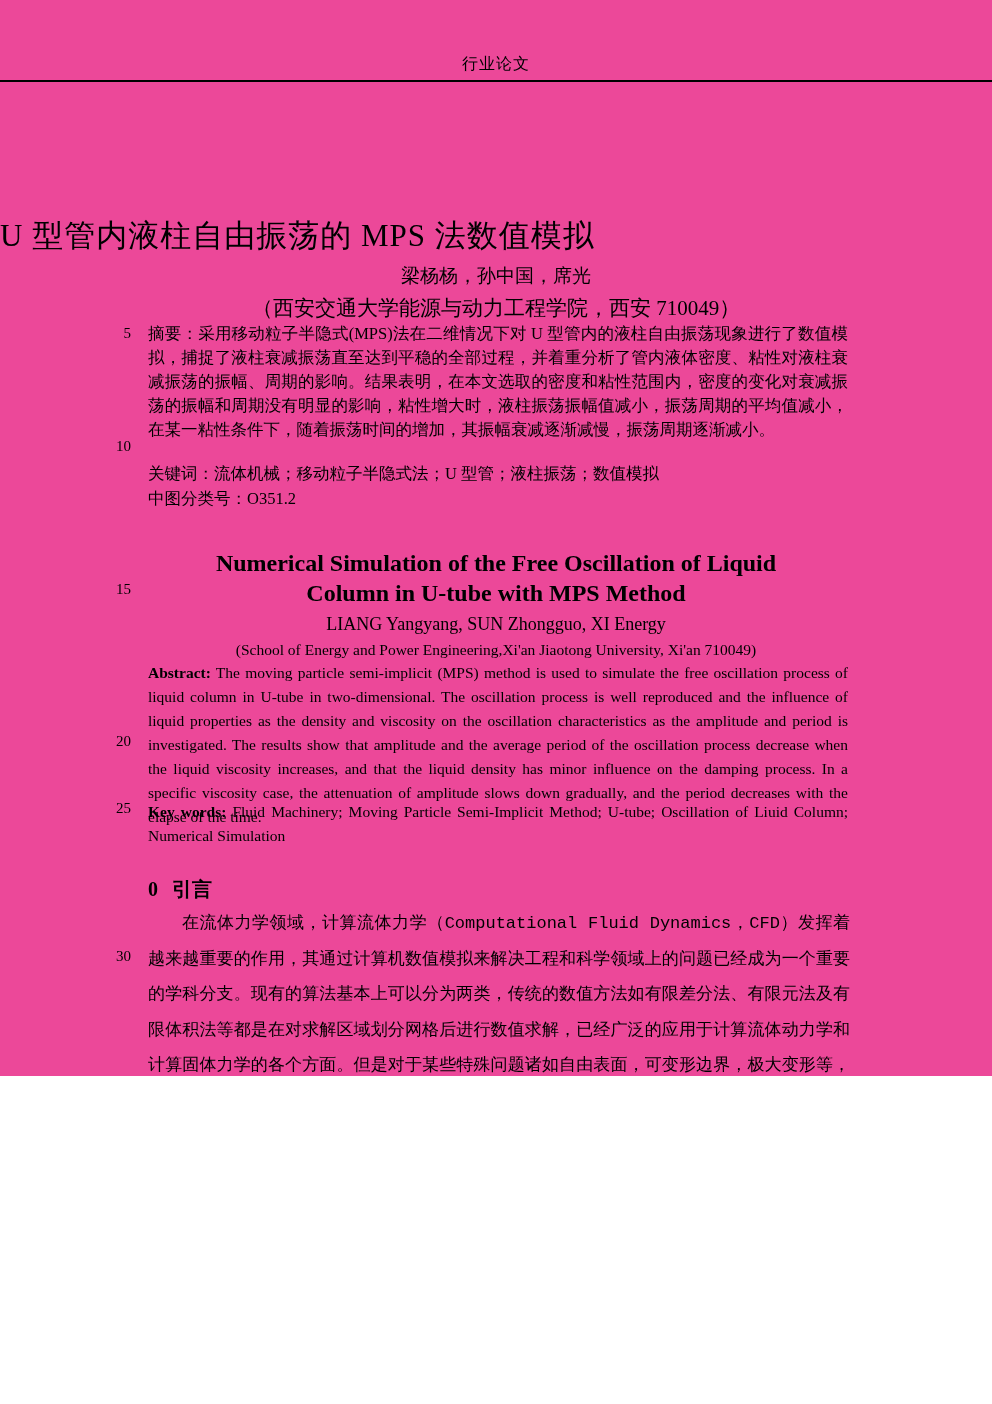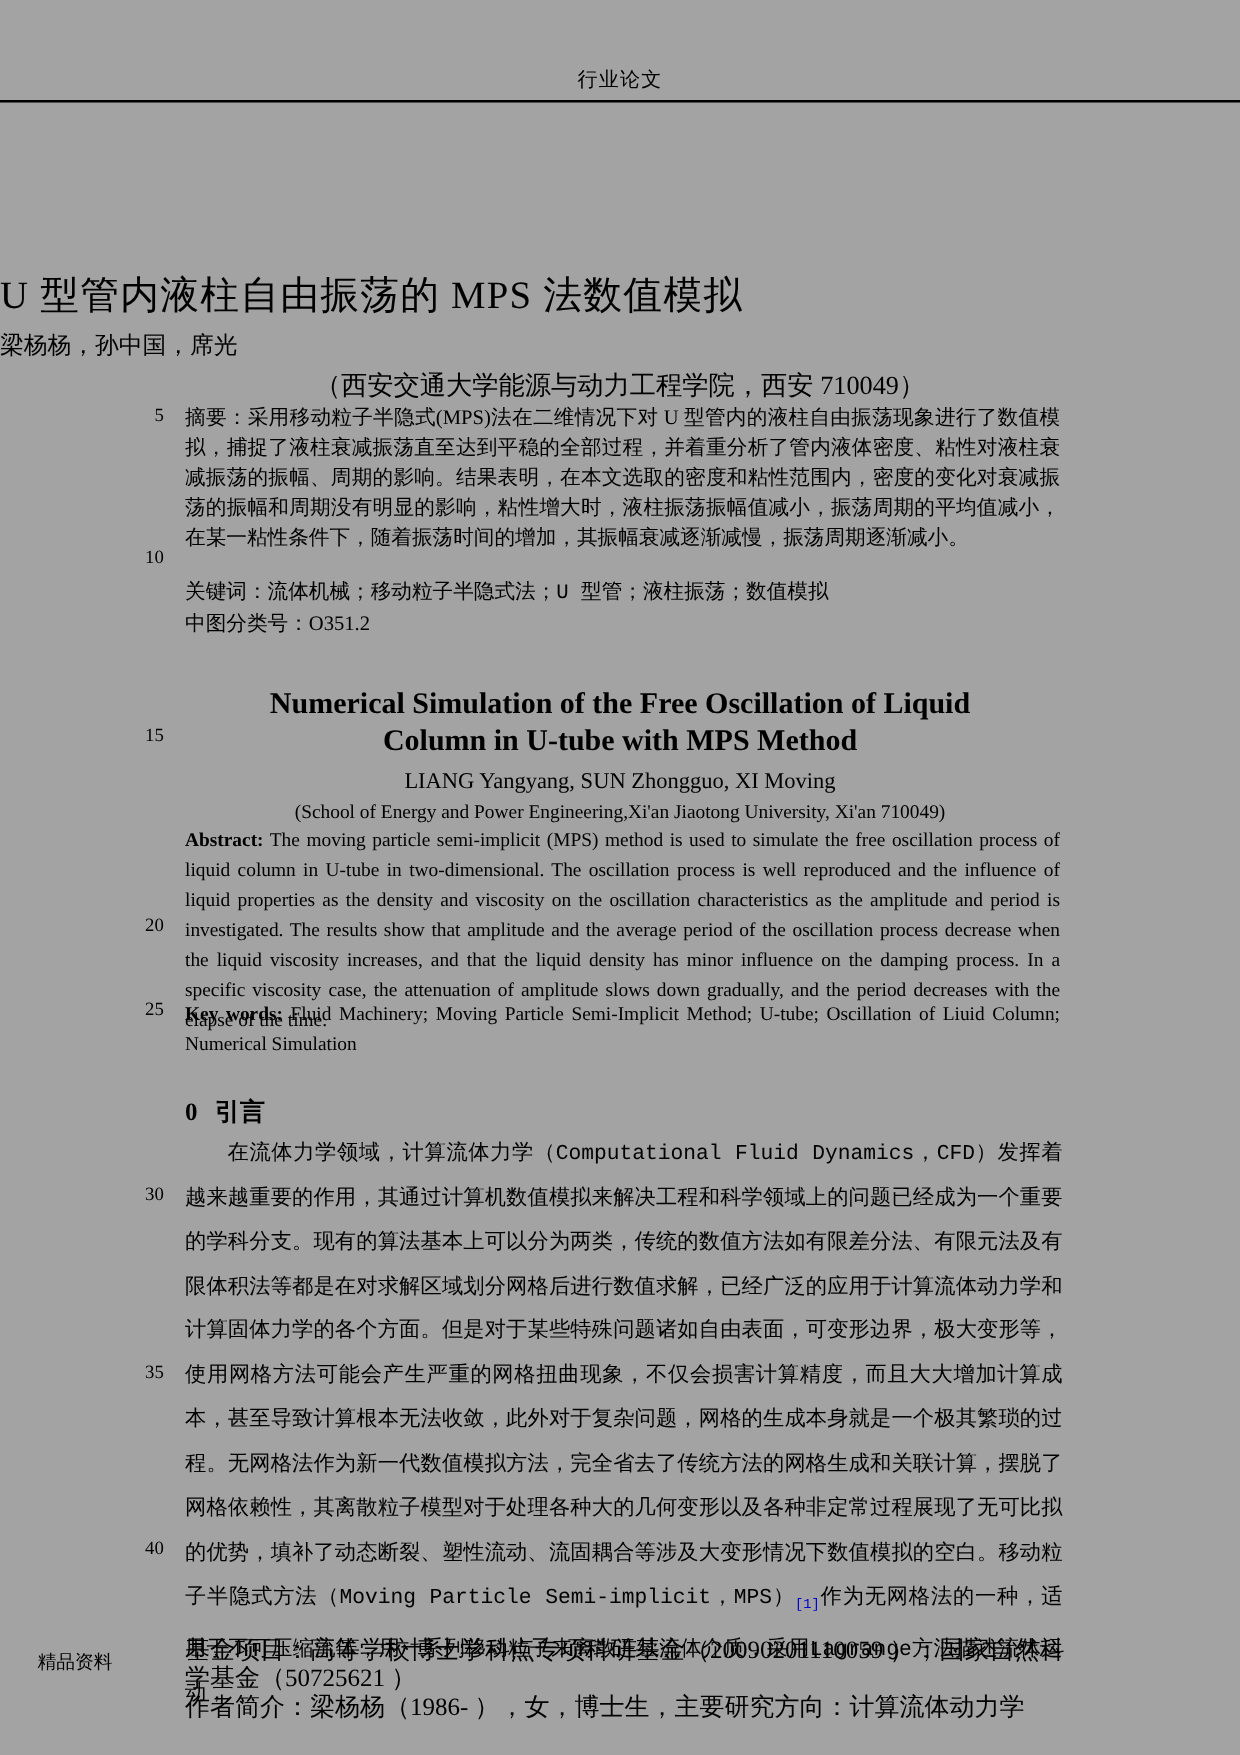--- a/index.html
+++ b/index.html
@@ -1,20 +1,20 @@
 <!DOCTYPE html>
 <html><head>
 <meta charset="utf-8">
 <style>
   * { margin:0; padding:0; box-sizing:border-box; }
   html,body { background:#ffffff; }
   .page {
     position:relative;
-    width:992px; height:1404px;
-    background:#a3a3a3;
+    width:992px; height:1076px;
+    background:#ec4899;
     color:#000000;
     font-family:"Liberation Serif","DejaVu Serif",serif;
     overflow:hidden;
   }
   .header-text {
     position:absolute; top:54px; left:0; width:100%;
     text-align:center; font-size:16px; letter-spacing:1px;
   }
   .header-rule {
     position:absolute; top:80px; left:0; width:100%;
@@ -24,33 +24,33 @@
     position:absolute; left:95px; width:36px;
     text-align:right; font-size:15px;
   }
   .cn-title {
     position:absolute; top:215px; left:0; width:100%;
     font-size:31px; font-weight:normal;
     letter-spacing:1px; white-space:nowrap;
   }
   .cn-authors {
     position:absolute; top:263px; left:0; width:100%;
-    text-align:left; font-size:19px;
+    text-align:center; font-size:19px;
   }
   .cn-affil {
     position:absolute; top:294px; left:0; width:100%;
     text-align:center; font-size:21px;
   }
   .cn-abstract {
     position:absolute; top:322px; left:148px; width:700px;
     font-size:16.5px; line-height:24px; text-align:justify;
   }
   .cn-keywords {
     position:absolute; top:462px; left:148px; width:700px;
-    font-size:16.5px; line-height:24px;font-family:Liberation Mono, monospace;
+    font-size:16.5px; line-height:24px;
   }
   .cn-clc {
     position:absolute; top:487px; left:148px; width:700px;
     font-size:16.5px; line-height:24px;
   }
   .en-title {
     position:absolute; top:548px; left:0; width:100%;
     text-align:center; font-size:24px; font-weight:bold; line-height:30px;
   }
   .en-title span { display:block; }
@@ -126,21 +126,21 @@
 
   <p class="cn-keywords"><span>关键词：</span><span>流体机械；移动粒子半隐式法；U 型管；液柱振荡；数值模拟</span></p>
 
   <p class="cn-clc"><span>中图分类号：</span><span>O351.2</span></p>
 
   <h2 class="en-title">
       <span>Numerical Simulation of the Free Oscillation of Liquid</span>
       <span>Column in U-tube with MPS Method</span>
     </h2>
 
-  <div class="en-authors">LIANG Yangyang,  SUN Zhongguo,  XI Moving</div>
+  <div class="en-authors">LIANG Yangyang,  SUN Zhongguo,  XI Energy</div>
   <div class="en-affil">(School of Energy and Power Engineering,Xi'an Jiaotong University, Xi'an 710049)</div>
 
   <p class="en-abstract"><span class="bold-label">Abstract:</span><span> The moving particle semi-implicit (MPS) method is used to simulate the free oscillation process of liquid column in U-tube in two-dimensional. The oscillation process is well reproduced and the influence of liquid properties as the density and viscosity on the oscillation characteristics as the amplitude and period is investigated. The results show that amplitude and the average period of the oscillation process decrease when the liquid viscosity increases, and that the liquid density has minor influence on the damping process. In a specific viscosity case, the attenuation of amplitude slows down gradually,  and the period decreases with the elapse of the time.</span></p>
 
   <p class="en-keywords"><span class="bold-label">Key words:</span><span> Fluid Machinery; Moving Particle Semi-Implicit Method; U-tube; Oscillation of Liuid Column; Numerical Simulation</span></p>
 
   <h3 class="intro-heading"><span class="hn">0</span><span>引言</span></h3>
 
   <p class="intro-para"><span>在流体力学领域，计算流体力学（Computational Fluid Dynamics，CFD）发挥着越来越重要的作用，其通过计算机数值模拟来解决工程和科学领域上的问题已经成为一个重要的学科分支。现有的算法基本上可以分为两类，传统的数值方法如有限差分法、有限元法及有限体积法等都是在对求解区域划分网格后进行数值求解，已经广泛的应用于计算流体动力学和计算固体力学的各个方面。但是对于某些特殊问题诸如自由表面，可变形边界，极大变形等，使用网格方法可能会产生严重的网格扭曲现象，不仅会损害计算精度，而且大大增加计算成本，甚至导致计算根本无法收敛，此外对于复杂问题，网格的生成本身就是一个极其繁琐的过程。无网格法作为新一代数值模拟方法，完全省去了传统方法的网格生成和关联计算，摆脱了网格依赖性，其离散粒子模型对于处理各种大的几何变形以及各种非定常过程展现了无可比拟的优势，填补了动态断裂、塑性流动、流固耦合等涉及大变形情况下数值模拟的空白。移动粒子半隐式方法（Moving Particle Semi-implicit，MPS）</span><span class="ref-marker">[1]</span><span>作为无网格法的一种，适用于不可压缩流体，用一系列移动粒子来离散连续流体介质，采用Lagrange方法描述流体运动，</span></p>
 

